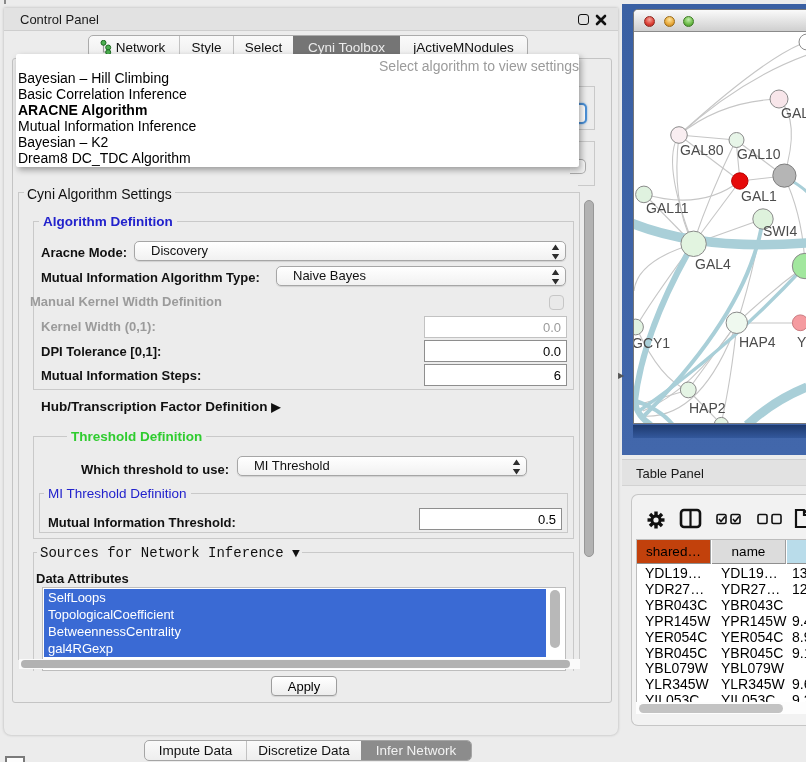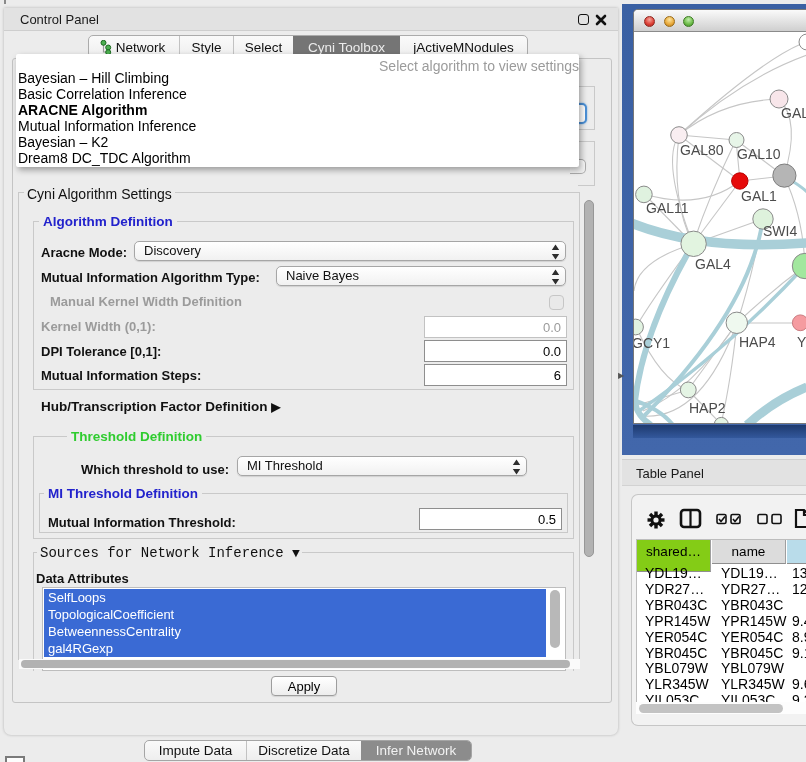--- a/index.html
+++ b/index.html
@@ -4,21 +4,21 @@
 <style>
 * { margin:0; padding:0; box-sizing:border-box; }
 html,body { width:806px; height:762px; overflow:hidden; }
 body { font-family:"Liberation Sans", sans-serif; background:#ececec; position:relative; }
 .abs { position:absolute; }
 .lbl { font-size:13px; font-weight:bold; color:#111; }
 .glbl { font-size:13px; font-weight:bold; color:#9b9b9b; }
 .combo {
   position:absolute; height:20px; border:1px solid #a6a6a6; border-radius:5px;
   background:linear-gradient(#ffffff,#f1f1f1);
-  font-size:13px; color:#111; line-height:18px; padding-left:9px;
+  font-size:13px; color:#111; line-height:18px; padding-left:16px;
   box-shadow:0 1px 1px rgba(0,0,0,0.12);
 }
 .combo .arr { position:absolute; right:5px; top:2px; width:9px; height:16px; }
 .field {
   position:absolute; height:22px; background:#fff; border:1px solid #8e8e8e;
   font-size:13px; color:#000; text-align:right; padding:3px 5px 0 0;
 }
 </style>
 </head>
 <body>
@@ -144,21 +144,21 @@
     <g stroke="#111" stroke-width="1.6" fill="none">
       <rect x="112" y="7.5" width="9" height="9" rx="1.5"></rect>
       <rect x="126" y="7.5" width="9" height="9" rx="1.5"></rect>
     </g>
 
     <path d="M150,3 h8 l5,5 v12 h-13 z M158,3 v5 h5" fill="none" stroke="#111" stroke-width="2.2"></path>
   </svg>
 
   <div class="abs" style="left:4px; top:44px; width:171px; height:163px; background:#fff; overflow:hidden; border-top:1px solid #bdbdbd; border-left:1px solid #bdbdbd;">
 
-    <div class="abs" style="left:0; top:0; width:74px; height:32px; background:#84cc16; border-right:1px solid #9f9f9f; border-bottom:1px solid #8f8f8f; font-size:13.5px; text-align:center; line-height:24px;">shared…</div>
+    <div class="abs" style="left:0; top:0; width:74px; height:24px; background:#c2410c; border-right:1px solid #9f9f9f; border-bottom:1px solid #8f8f8f; font-size:13.5px; text-align:center; line-height:24px;">shared…</div>
     <div class="abs" style="left:75px; top:0; width:74px; height:24px; background:#dcdcdc; border-right:1px solid #9f9f9f; border-bottom:1px solid #8f8f8f; font-size:13.5px; text-align:center; line-height:24px;">name</div>
     <div class="abs" style="left:150px; top:0; width:25px; height:24px; background:#b9dcea; border-bottom:1px solid #8f8f8f;"></div>
 
     <div class="abs" id="trows" style="left:0; top:24px; width:171px; height:139px; overflow:hidden; font-size:14px; color:#000;">
         <div style="position:absolute;top:1px;left:8px;">YDL19…</div>
         <div style="position:absolute;top:1px;left:84px;">YDL19…</div>
         <div style="position:absolute;top:1px;left:155px;">13…</div>
         <div style="position:absolute;top:17px;left:8px;">YDR27…</div>
         <div style="position:absolute;top:17px;left:84px;">YDR27…</div>
         <div style="position:absolute;top:17px;left:155px;">12…</div>
@@ -247,41 +247,41 @@
 <div class="abs" style="left:39px; top:214px; background:#ececec; padding:0 4px; font-size:13.5px; color:#2222cc; font-weight:bold;">Algorithm Definition</div>
 
 <div class="abs lbl" style="left:41px; top:245px;">Aracne Mode:</div>
 <div class="combo" style="left:134px; top:241px; width:432px;">Discovery<span class="arr"><svg width="9" height="16" viewBox="0 0 9 16">
         <path d="M4.5,0.5 L8.2,6 H0.8 Z M4.5,15.5 L8.2,10 H0.8 Z" fill="#2e2e2e"></path>
       </svg></span></div>
 <div class="abs lbl" style="left:41px; top:270px;">Mutual Information Algorithm Type:</div>
 <div class="combo" style="left:276px; top:266px; width:290px;">Naive Bayes<span class="arr"><svg width="9" height="16" viewBox="0 0 9 16">
         <path d="M4.5,0.5 L8.2,6 H0.8 Z M4.5,15.5 L8.2,10 H0.8 Z" fill="#2e2e2e"></path>
       </svg></span></div>
-<div class="abs glbl" style="left:50px; top:294px;">Manual Kernel Width Definition</div>
+<div class="abs glbl" style="left:30px; top:294px;">Manual Kernel Width Definition</div>
 <div class="abs" style="left:549px; top:295px; width:15px; height:15px; background:#e9e9e9; border:1px solid #c6c6c6; border-radius:4px;"></div>
 <div class="abs glbl" style="left:41px; top:319px;">Kernel Width (0,1):</div>
 <div class="field" style="left:424px; top:316px; width:143px; color:#9b9b9b; border-color:#c2c2c2;">0.0</div>
 <div class="abs lbl" style="left:41px; top:344px;">DPI Tolerance [0,1]:</div>
 <div class="field" style="left:424px; top:340px; width:143px;">0.0</div>
 <div class="abs lbl" style="left:41px; top:368px;">Mutual Information Steps:</div>
 <div class="field" style="left:424px; top:364px; width:143px;">6</div>
 
 <div class="abs lbl" style="left:41px; top:399px; font-size:13.5px;">Hub/Transcription Factor Definition <span style="font-size:12px;">▶</span></div>
 
 <div class="abs" style="left:33px; top:436px; width:541px; height:103px; border:1px solid #c9c9c9;"></div>
 <div class="abs" style="left:39px; top:429px; background:#ececec; padding:0 4px; font-size:13.5px; color:#2fcc2f; font-weight:bold;margin-left:28px;">Threshold Definition</div>
 
 <div class="abs lbl" style="left:81px; top:462px;">Which threshold to use:</div>
 <div class="combo" style="left:237px; top:456px; width:290px;">MI Threshold<span class="arr"><svg width="9" height="16" viewBox="0 0 9 16">
         <path d="M4.5,0.5 L8.2,6 H0.8 Z M4.5,15.5 L8.2,10 H0.8 Z" fill="#2e2e2e"></path>
       </svg></span></div>
 
 <div class="abs" style="left:39px; top:493px; width:529px; height:40px; border:1px solid #c9c9c9;"></div>
-<div class="abs" style="left:44px; top:486px; background:#ececec; padding:0 4px; font-size:13.5px; color:#2222cc; font-weight:bold;">MI Threshold Definition</div>
+<div class="abs" style="left:44px; top:486px; background:#ececec; padding:0 4px; font-size:13.5px; color:#2222cc; font-weight:normal;">MI Threshold Definition</div>
 <div class="abs lbl" style="left:48px; top:515px;">Mutual Information Threshold:</div>
 <div class="field" style="left:419px; top:508px; width:143px;">0.5</div>
 
 <div class="abs" style="left:33px; top:552px; width:541px; height:119px; border:1px solid #c9c9c9; border-bottom:none;"></div>
 <div class="abs" style="left:37px; top:545px; background:#ececec; padding:0 3px; font-size:14px; color:#111;font-family:Liberation Mono, monospace;">Sources for Network Inference <span style="font-size:13px; letter-spacing:-1px;">▼</span></div>
 <div class="abs lbl" style="left:36px; top:571px;">Data Attributes</div>
 <div class="abs" style="left:42px; top:587px; width:524px; height:84px; background:#fff; border:1px solid #bdbdbd;">
   <div style="position:absolute; left:1px; top:1px; width:502px; height:68px; background:#3a6ad4; color:#fff; font-size:13px; line-height:17.1px; padding-left:4px;">SelfLoops<br>TopologicalCoefficient<br>BetweennessCentrality<br>gal4RGexp</div>
   <div style="position:absolute; left:507px; top:2px; width:10px; height:58px; background:#b8b8b8; border-radius:5px;"></div>
 </div>

